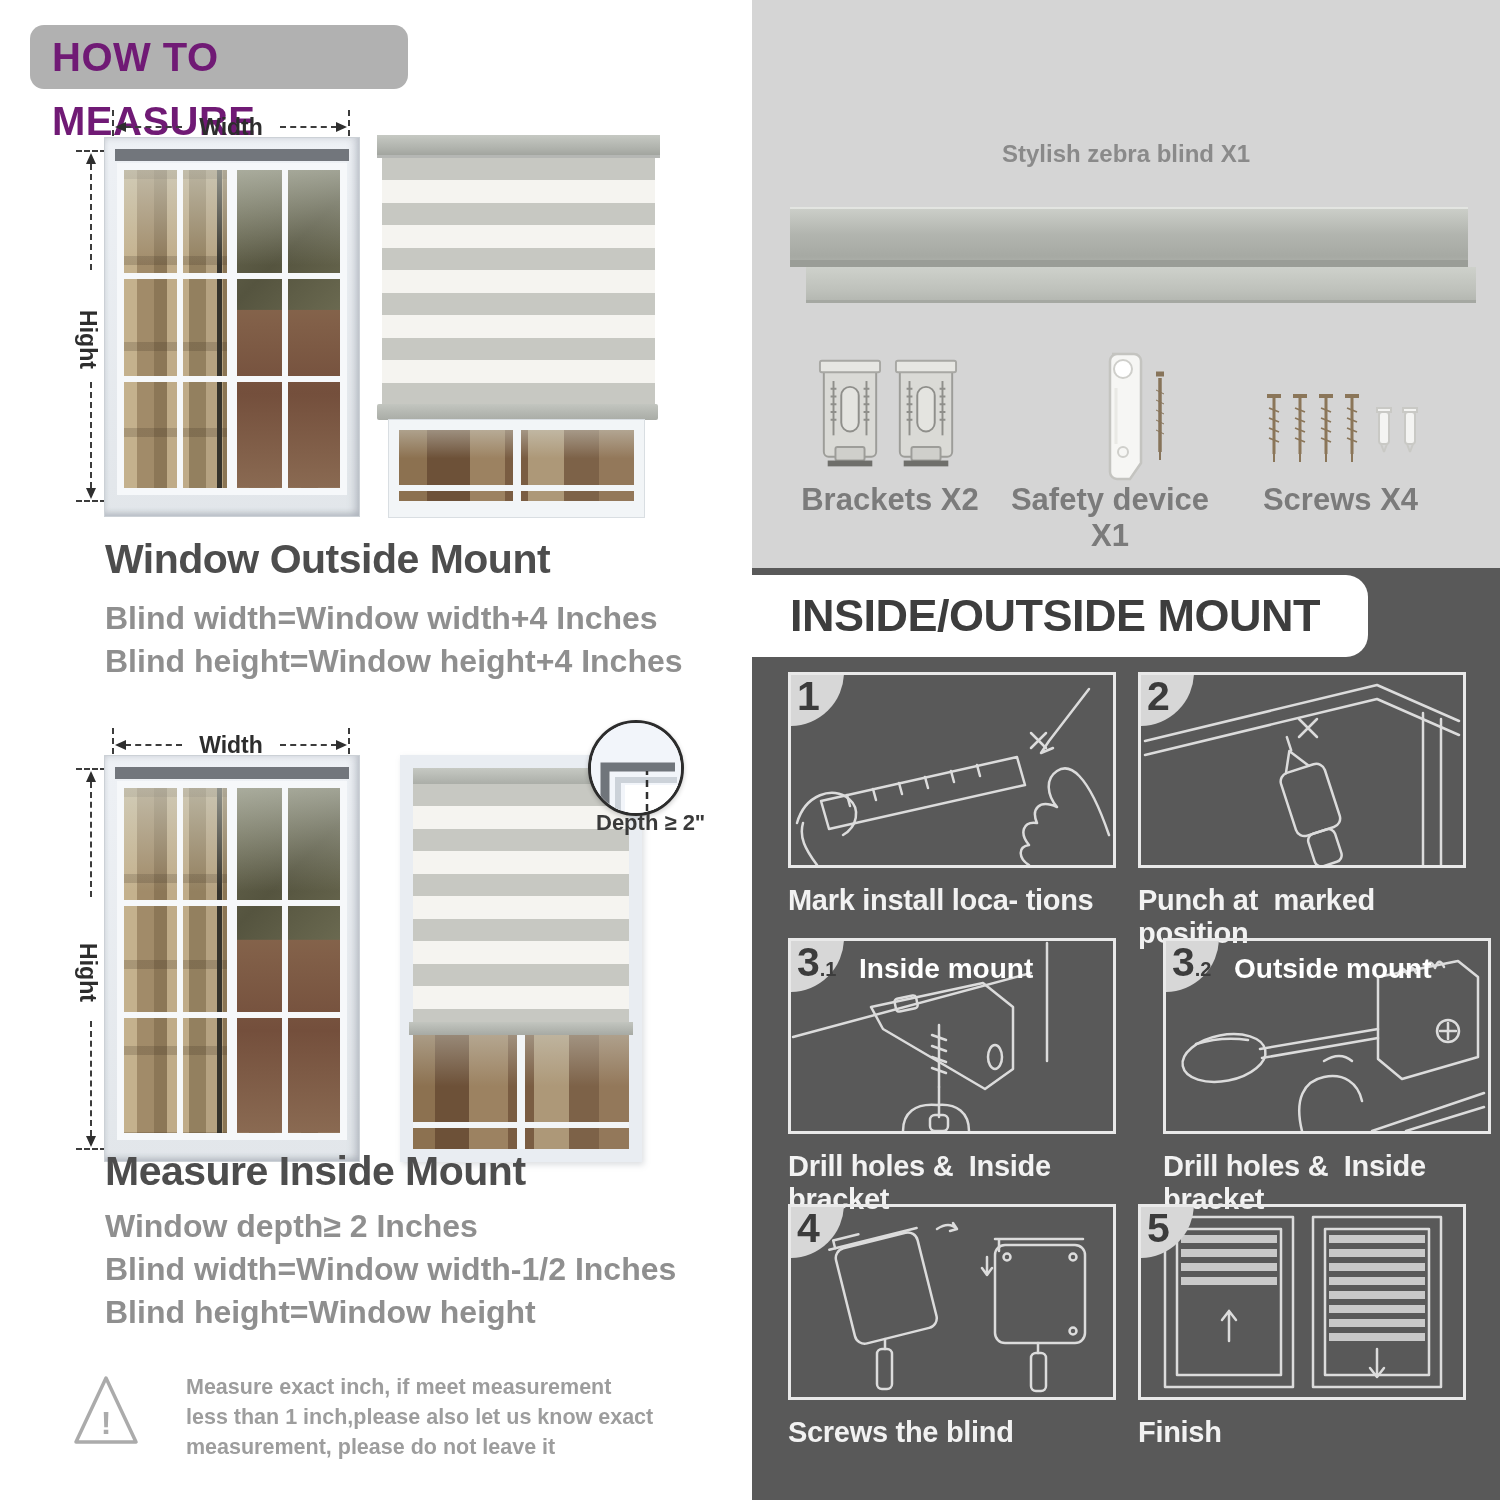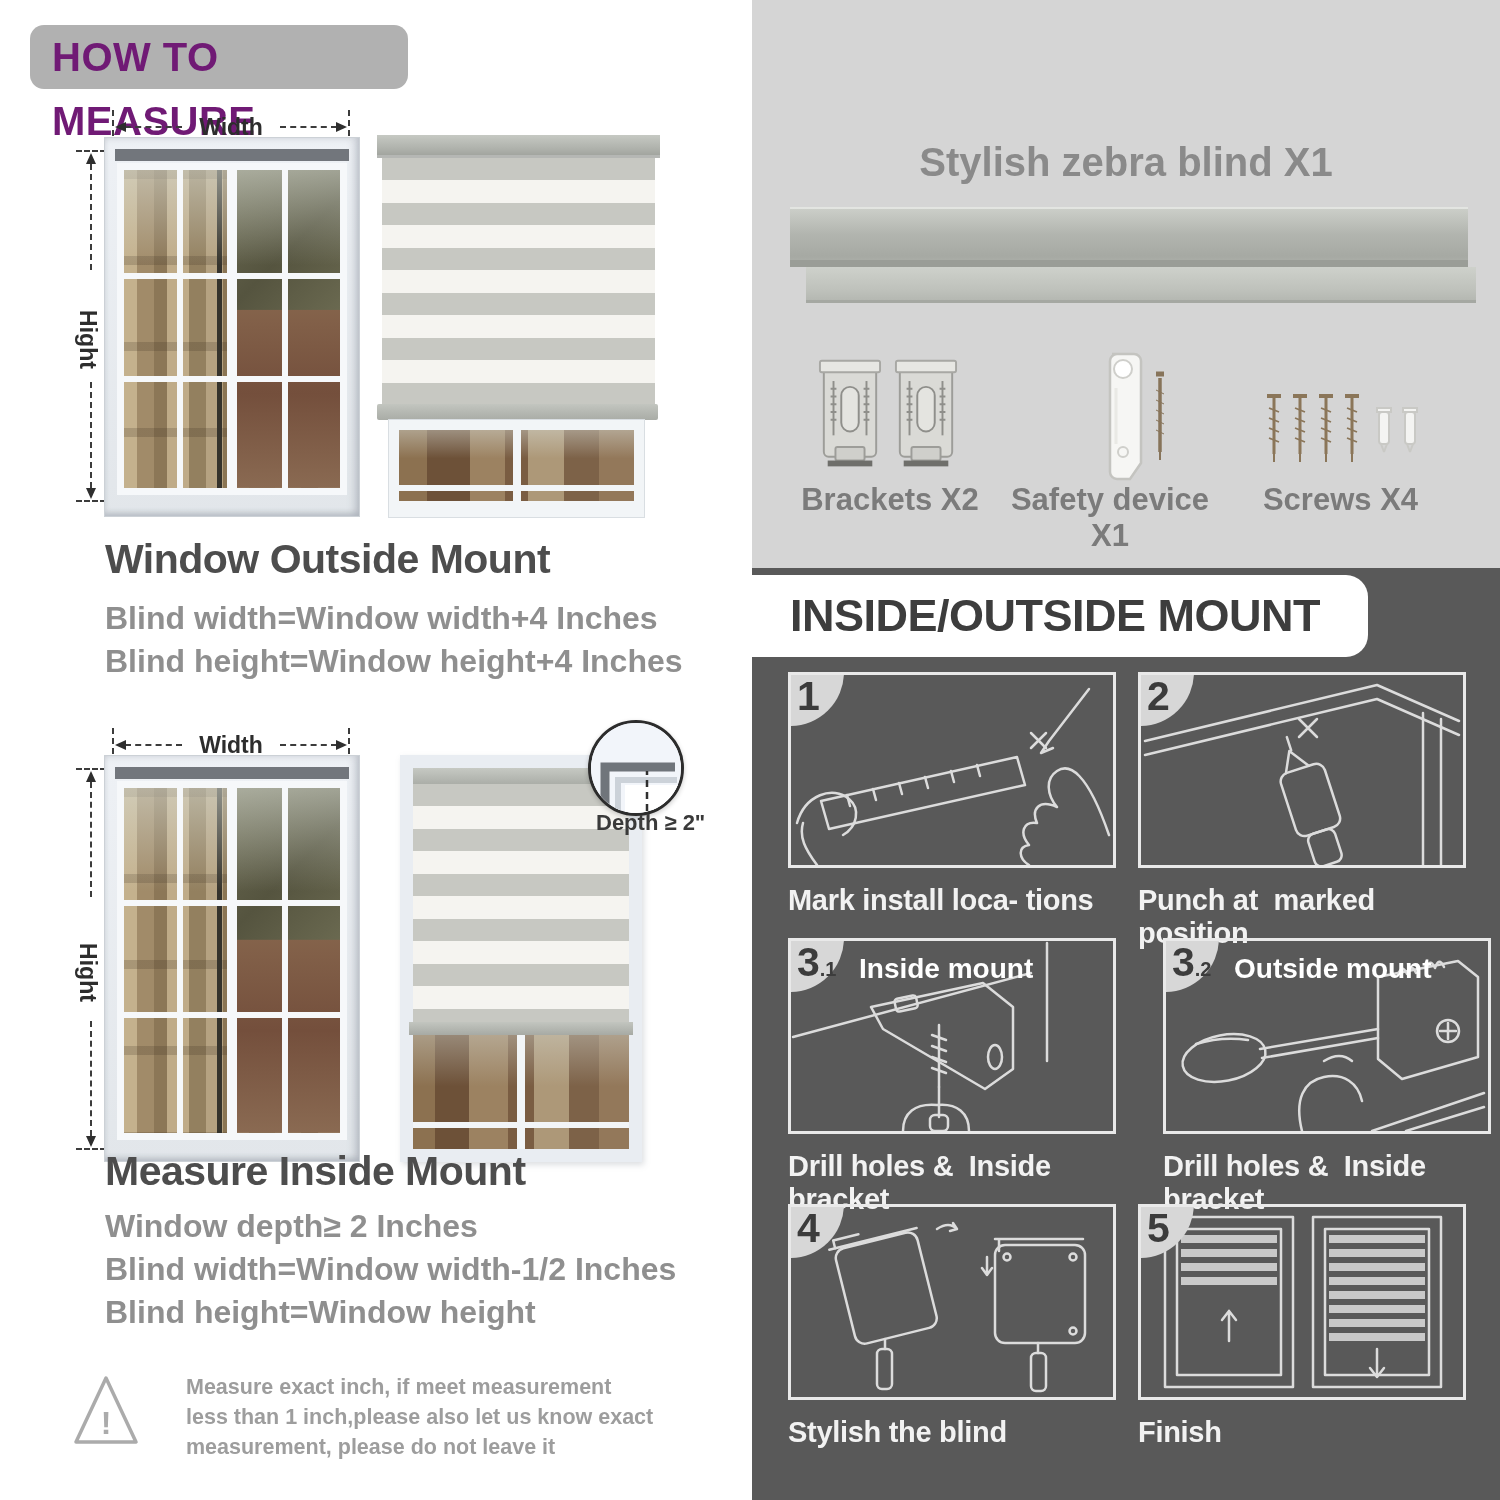--- a/index.html
+++ b/index.html
@@ -94,21 +94,21 @@
   .blind-in .panes{position:absolute;left:0;right:0;top:267px;bottom:0;
     background:linear-gradient(180deg, rgba(216,220,214,.4), rgba(216,220,214,0) 45%),
       linear-gradient(90deg,#8c7150 0 10%,#6d5138 10% 26%,#9c8261 26% 44%,#7a5d42 44% 56%,#ad9878 56% 72%,#7d6248 72% 86%,#93785a 86% 100%);}
   .blind-in .panes .mull{position:absolute;left:50%;top:0;bottom:0;width:8px;transform:translateX(-50%);background:#f2f5f7;}
   .blind-in .panes .sash{position:absolute;left:0;right:0;bottom:18%;height:6px;background:#f2f5f7;}
 
   .magnifier{border-radius:50%;border:3px solid #2c2c2c;background:#f3f6fa;overflow:hidden;
     box-shadow:0 2px 5px rgba(0,0,0,.2);}
 
   
-  .product-title{left:752px;top:140px;width:748px;text-align:center;color:#8a8a8a;font-size:40px;}
+  .product-title{left:752px;top:140px;width:748px;text-align:center;color:#8a8a8a;font-size:24px;}
   .headrail{left:790px;top:207px;width:678px;height:60px;
     background:linear-gradient(180deg,#cdd0ca,#b2b5af 45%,#a6a9a3 82%,#b0b3ad);
     box-shadow:inset 0 -7px 0 #9a9d97, inset 0 2px 0 rgba(255,255,255,.45);}
   .headrail2{left:806px;top:267px;width:670px;height:36px;
     background:linear-gradient(180deg,#ced1cb,#bec1bb 65%,#b2b5af);box-shadow:inset 0 -3px 0 #a5a8a2;}
   .item-label{top:482px;color:#7b7b7b;font-size:31px;text-align:center;}
 
   
   .step{width:328px;}
   .tile{position:relative;width:328px;height:196px;border:3px solid #e9e9e9;overflow:hidden;}
@@ -410,21 +410,21 @@
             <circle cx="282" cy="50" r="3.5"></circle>
             <circle cx="282" cy="124" r="3.5"></circle>
           <path d="M196,50 v18 m0,0 l-5,-7 m5,7 l5,-7"></path>
           <rect x="240" y="146" width="15" height="38" rx="5"></rect>
             <path d="M247,136 v10"></path>
         </g>
       </svg>
       <span class="badge"><b>4</b><i></i></span>
       <span class="tag"></span>
     </div>
-    <div class="cap">Stylish the blind</div>
+    <div class="cap">Screws the blind</div>
   </div>
 
   <div class="abs step" style="left:1138px;top:1204px;">
     <div class="tile">
       <svg class="art" viewBox="0 0 322 190">
         <g fill="#c9c9c9" stroke="none">
           <rect x="40" y="28" width="96" height="8"></rect>
             <rect x="40" y="42" width="96" height="8"></rect>
           <rect x="40" y="56" width="96" height="8"></rect>
             <rect x="40" y="70" width="96" height="8"></rect>

